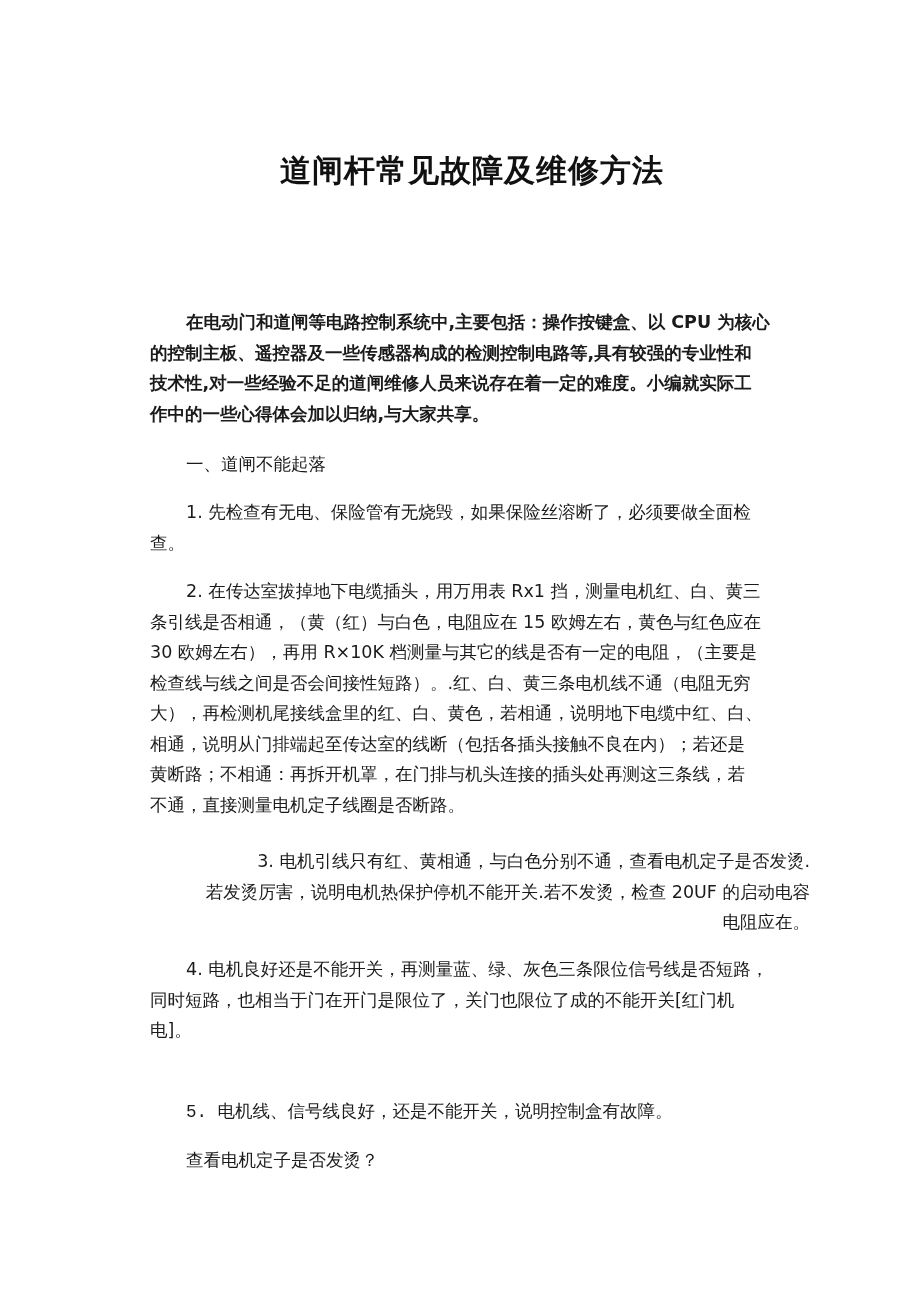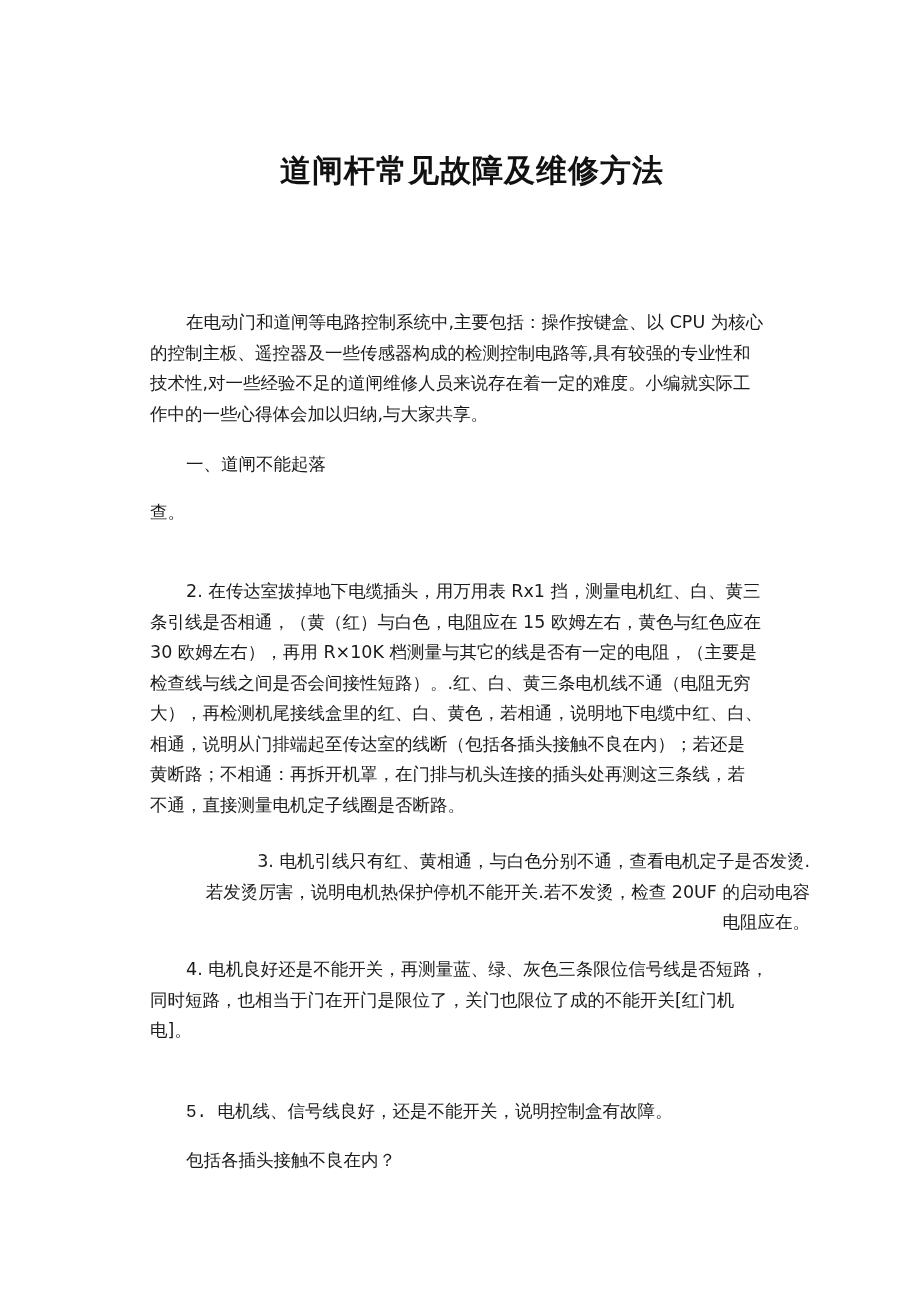--- a/index.html
+++ b/index.html
@@ -53,32 +53,33 @@
       padding-left: 36px;
     }
   </style>
 </head>
 <body>
 
 <div class="page">
 
   <h1 class="title">道闸杆常见故障及维修方法</h1>
 
-  <p class="para" style="top:307px;">
+  <p class="para" style="top:307px;font-weight:bold;">
     <span class="line indent">在电动门和道闸等电路控制系统中,主要包括：操作按键盒、以 CPU 为核心</span>
     <span class="line">的控制主板、遥控器及一些传感器构成的检测控制电路等,具有较强的专业性和</span>
     <span class="line">技术性,对一些经验不足的道闸维修人员来说存在着一定的难度。小编就实际工</span>
     <span class="line">作中的一些心得体会加以归纳,与大家共享。</span>
   </p>
 
   <p class="para" style="top:449px;">
     <span class="line indent">一、道闸不能起落</span>
   </p>
 
   <p class="para" style="top:497px;">
+    <span class="line indent">1. 先检查有无电、保险管有无烧毁，如果保险丝溶断了，必须要做全面检</span>
     <span class="line">查。</span>
   </p>
 
   <p class="para" style="top:576px;">
     <span class="line indent">2. 在传达室拔掉地下电缆插头，用万用表 Rx1 挡，测量电机红、白、黄三</span>
     <span class="line">条引线是否相通，（黄（红）与白色，电阻应在 15 欧姆左右，黄色与红色应在</span>
     <span class="line">30 欧姆左右），再用 R×10K 档测量与其它的线是否有一定的电阻，（主要是</span>
     <span class="line">检查线与线之间是否会间接性短路）。.红、白、黄三条电机线不通（电阻无穷</span>
     <span class="line">大），再检测机尾接线盒里的红、白、黄色，若相通，说明地下电缆中红、白、</span>
     <span class="line">相通，说明从门排端起至传达室的线断（包括各插头接触不良在内）；若还是</span>
@@ -96,16 +97,16 @@
     <span class="line indent">4. 电机良好还是不能开关，再测量蓝、绿、灰色三条限位信号线是否短路，</span>
     <span class="line">同时短路，也相当于门在开门是限位了，关门也限位了成的不能开关[红门机</span>
     <span class="line">电]。</span>
   </p>
 
   <p class="para" style="top:1097px;font-family:Liberation Mono, monospace;">
     <span class="line indent">5. 电机线、信号线良好，还是不能开关，说明控制盒有故障。</span>
   </p>
 
   <p class="para" style="top:1145px;">
-    <span class="line indent">包括各插头接触不良在内？</span>
+    <span class="line indent">查看电机定子是否发烫？</span>
   </p>
 
 </div>
 
 </body></html>

